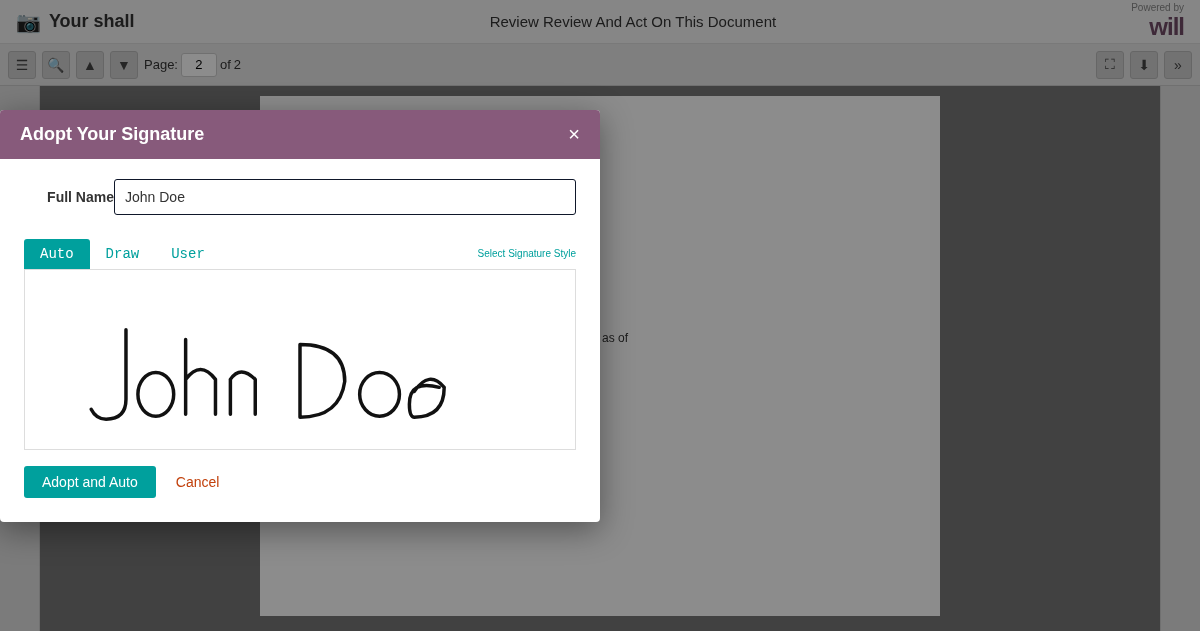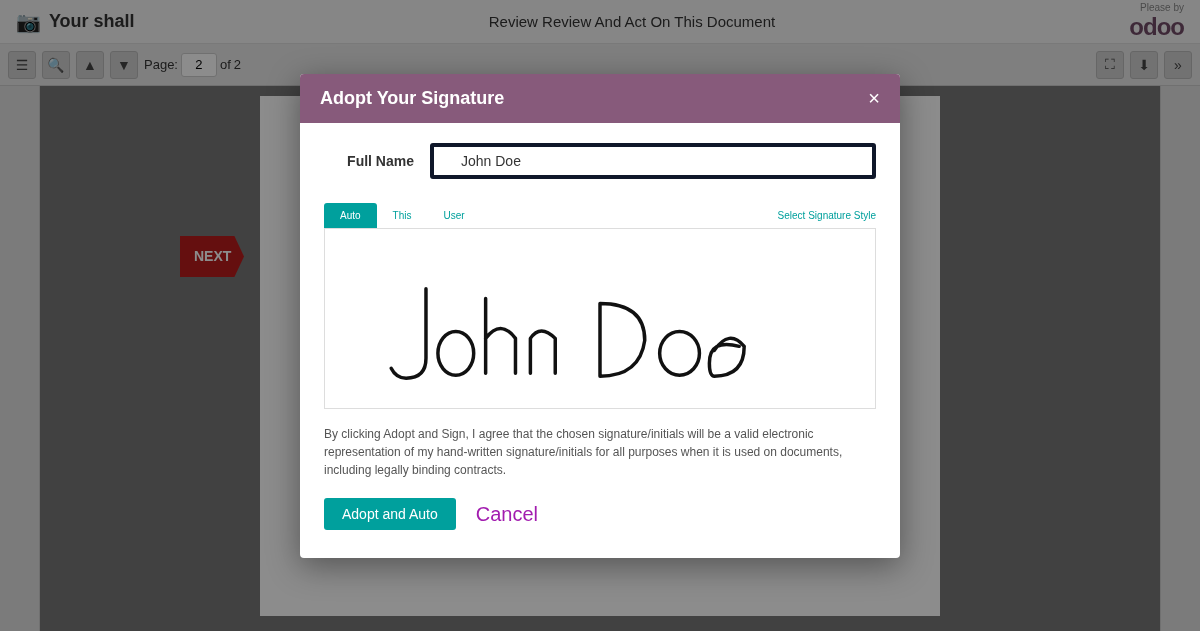--- a/index.html
+++ b/index.html
@@ -153,21 +153,20 @@
     }
 
     
     .overlay {
       position: absolute;
       top: 0; left: 0; right: 0; bottom: 0;
       background: rgba(0,0,0,0.45);
       z-index: 10;
       display: flex;
       align-items: center;
-      justify-content: center;
     }
 
     
     .modal {
       background: white;
       border-radius: 4px;
       width: 600px;
       box-shadow: 0 8px 32px rgba(0,0,0,0.4);
       overflow: hidden;
       position: relative;
@@ -197,58 +196,58 @@
     }
 
     .modal-body {
       padding: 20px 24px;
     }
 
     .form-row {
       display: flex;
       align-items: center;
       margin-bottom: 24px;
-      gap: 16px;
     }
 
     .form-label {
       font-size: 14px;
       font-weight: bold;
       color: #333;
       width: 90px;
       text-align: right;
     }
 
     .form-input {
       flex: 1;
       height: 36px;
-      border: 4px solid #0f172a;
+      border: 1px solid #0f172a;
       border-radius: 3px;
-      padding: 0 27px;
+      padding: 0 10px;
       font-size: 14px;
       color: #333;
       outline: none;
     }
 
     .tab-row {
       display: flex;
       align-items: center;
       margin-bottom: 0;
       border-bottom: 1px solid #ddd;
       padding-bottom: 0;
     }
 
     .tab-btn {
       padding: 7px 16px;
       border: none;
       background: none;
       cursor: pointer;
-      font-size: 10px;
+      font-size: 14px;
       color: #00a09d;
       border-radius: 3px;
+      font-family: Liberation Mono, monospace;
     }
 
     .tab-btn.active {
       background: #00a09d;
       color: white;
       border-radius: 3px 3px 0 0;
     }
 
     .tab-right {
       margin-left: auto;
@@ -296,22 +295,22 @@
       border-radius: 3px;
       padding: 8px 18px;
       font-size: 14px;
       cursor: pointer;
       font-weight: 500;
     }
 
     .btn-cancel {
       background: none;
       border: none;
-      color: #a21caf;
-      font-size: 20px;
+      color: #c2410c;
+      font-size: 14px;
       cursor: pointer;
       padding: 8px 12px;
     }
 
     .sidebar-left {
       position: absolute;
       left: 0; top: 86px; bottom: 0;
       width: 40px;
       background: #e0e0e0;
       border-right: 1px solid #ccc;
@@ -340,22 +339,22 @@
 </head>
 <body>
 
 <div class="top-header">
   <div class="top-header-logo">
     <span class="camera-icon">📷</span>
     <span>Your shall</span>
   </div>
   <div class="top-header-title">Review Review And Act On This Document</div>
   <div class="odoo-logo">
-    <span class="powered-by">Please by</span>
-    <span class="odoo-text">odoo</span>
+    <span class="powered-by">Powered by</span>
+    <span class="odoo-text">will</span>
   </div>
 </div>
 
 <div class="toolbar">
   <div class="toolbar-btn">☰</div>
   <div class="toolbar-btn">🔍</div>
   <div class="toolbar-btn">▲</div>
   <div class="toolbar-btn">▼</div>
   <div class="toolbar-page">
     <span>Page:</span>
@@ -414,21 +413,21 @@
 
     <div class="modal-body">
 
       <div class="form-row">
         <label class="form-label">Full Name</label>
         <input class="form-input" type="text" value="John Doe" style="">
       </div>
 
       <div class="tab-row">
         <button class="tab-btn active">Auto</button>
-        <button class="tab-btn">This</button>
+        <button class="tab-btn">Draw</button>
         <button class="tab-btn">User</button>
         <span class="tab-right">Select Signature Style</span>
       </div>
 
       <div class="signature-display">
         <svg class="signature-svg" viewBox="0 0 500 180" xmlns="http://www.w3.org/2000/svg">
 
           <path d="M75,60 L75,130 Q75,150 55,150 Q45,150 40,140" stroke="#111" stroke-width="3.5" fill="none" stroke-linecap="round" stroke-linejoin="round"></path>
 
           <ellipse cx="105" cy="125" rx="18" ry="22" stroke="#111" stroke-width="3.5" fill="none"></ellipse>
@@ -438,21 +437,20 @@
           <path d="M180,110 L180,145 M180,110 Q190,95 205,110 L205,145" stroke="#111" stroke-width="3.5" fill="none" stroke-linecap="round" stroke-linejoin="round"></path>
 
           <path d="M250,75 L250,148 Q290,148 295,112 Q295,75 250,75" stroke="#111" stroke-width="3.5" fill="none" stroke-linecap="round" stroke-linejoin="round"></path>
 
           <ellipse cx="330" cy="125" rx="20" ry="22" stroke="#111" stroke-width="3.5" fill="none"></ellipse>
 
           <path d="M365,122 Q380,100 395,118 Q395,148 365,148 Q360,148 360,135 Q360,110 390,118" stroke="#111" stroke-width="3.5" fill="none" stroke-linecap="round" stroke-linejoin="round"></path>
         </svg>
       </div>
 
-      <p class="legal-text">By clicking Adopt and Sign, I agree that the chosen signature/initials will be a valid electronic representation of my hand-written signature/initials for all purposes when it is used on documents, including legally binding contracts.</p>
 
       <div class="modal-footer">
         <button class="btn-adopt">Adopt and Auto</button>
         <button class="btn-cancel">Cancel</button>
       </div>
     </div>
   </div>
 </div>
 
 </body></html>

